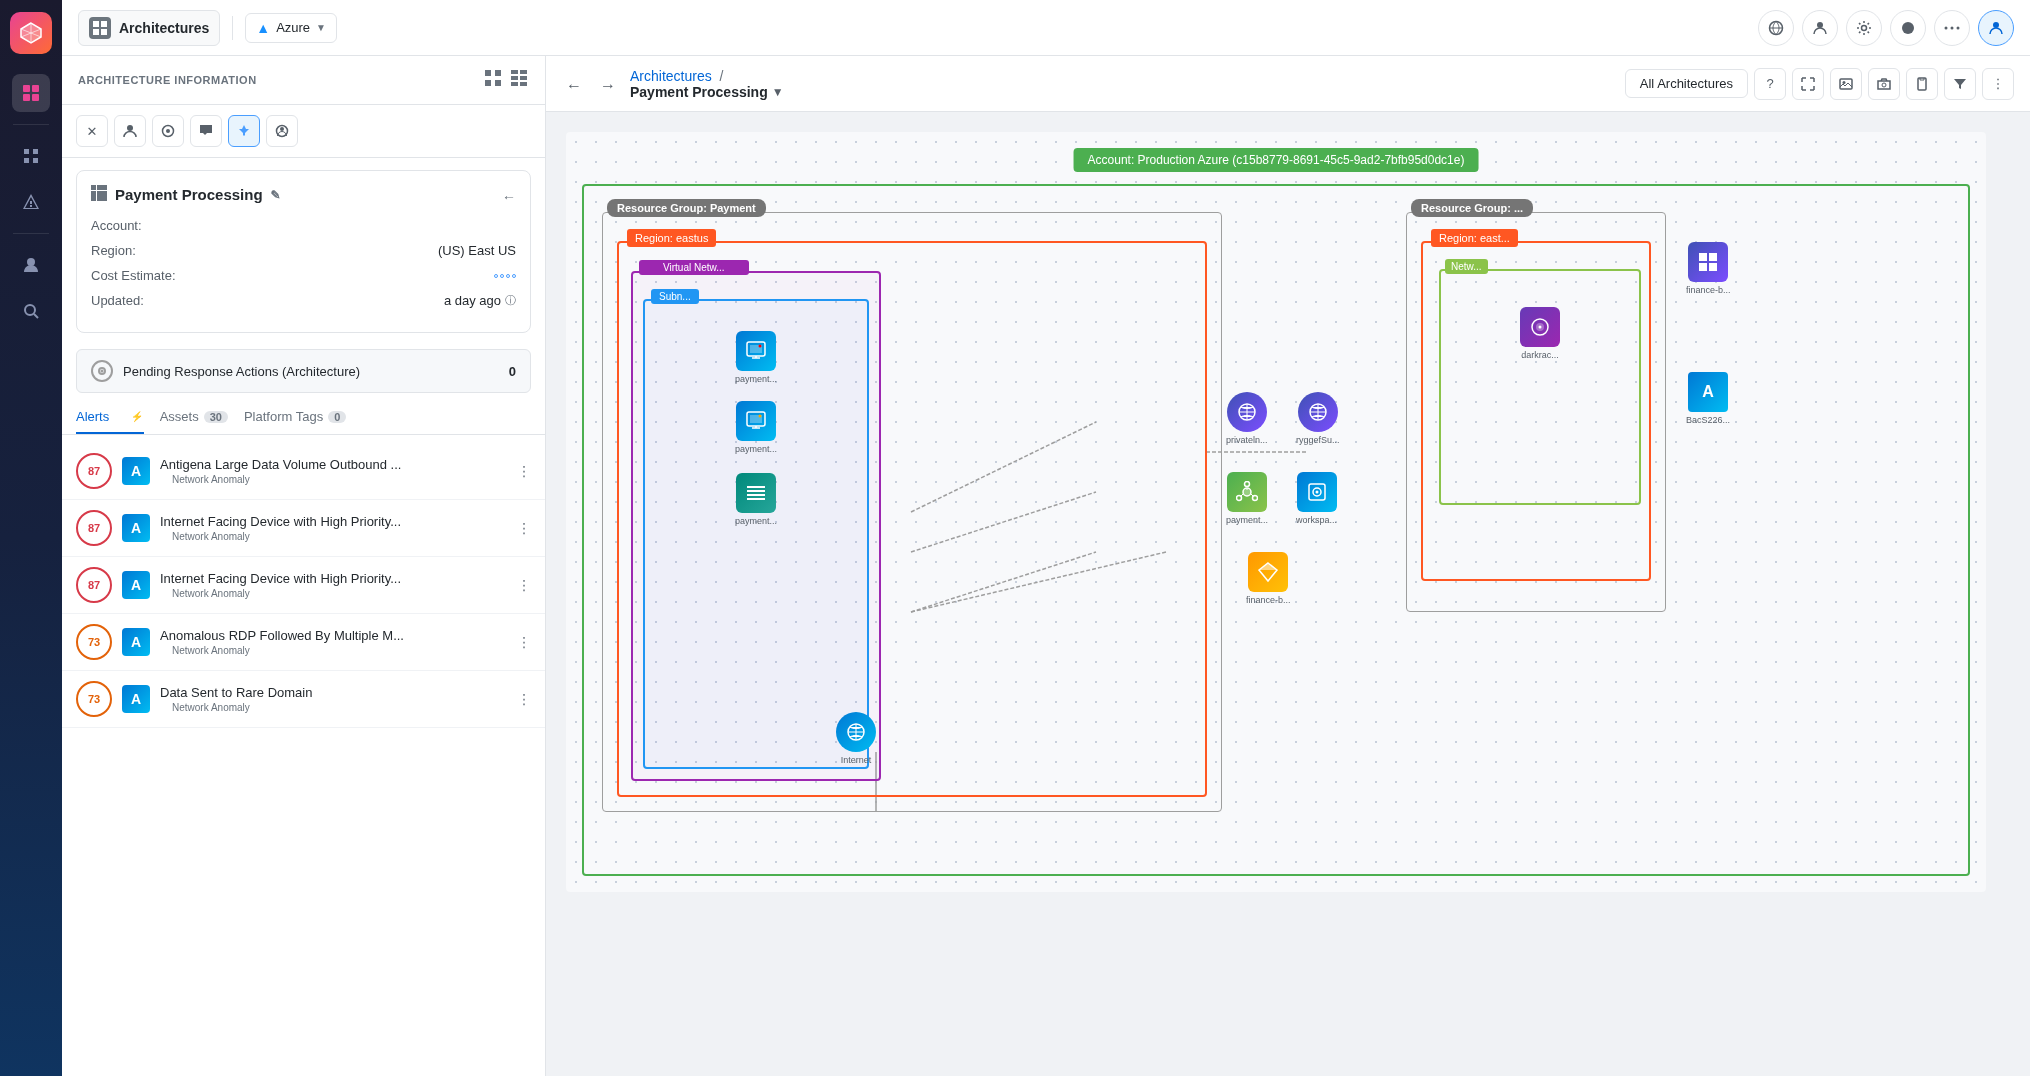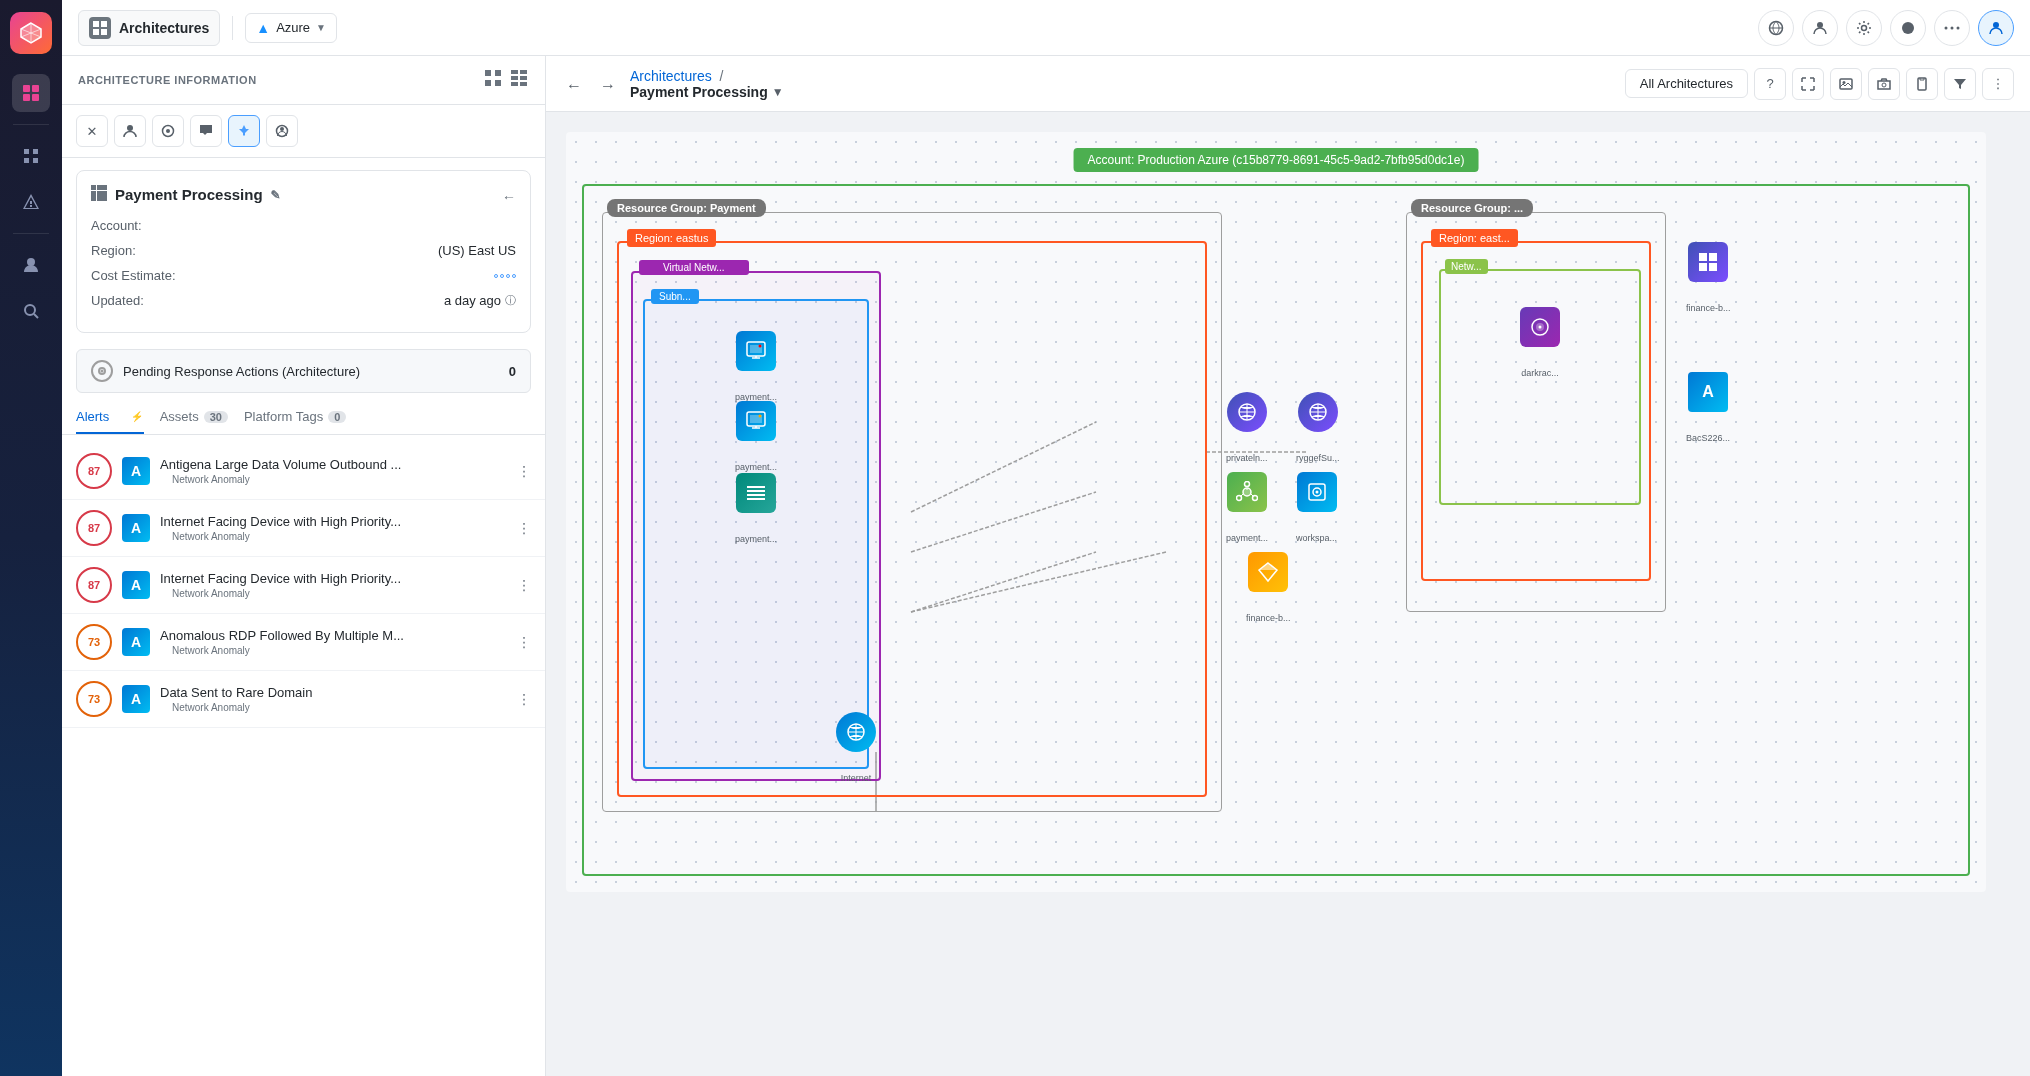--- a/index.html
+++ b/index.html
@@ -365,21 +365,21 @@
       font-size: 10px;
       padding: 2px 6px;
       border-radius: 3px;
     }
 
     .diag-node {
       position: absolute;
       display: flex;
       flex-direction: column;
       align-items: center;
-      gap: 21px;
+      gap: 3px;
     }
     .diag-node-icon {
       width: 40px; height: 40px;
       border-radius: 6px;
       display: flex; align-items: center; justify-content: center;
       font-size: 18px;
     }
     .diag-node-label {
       font-size: 9px;
       color: #586069;

